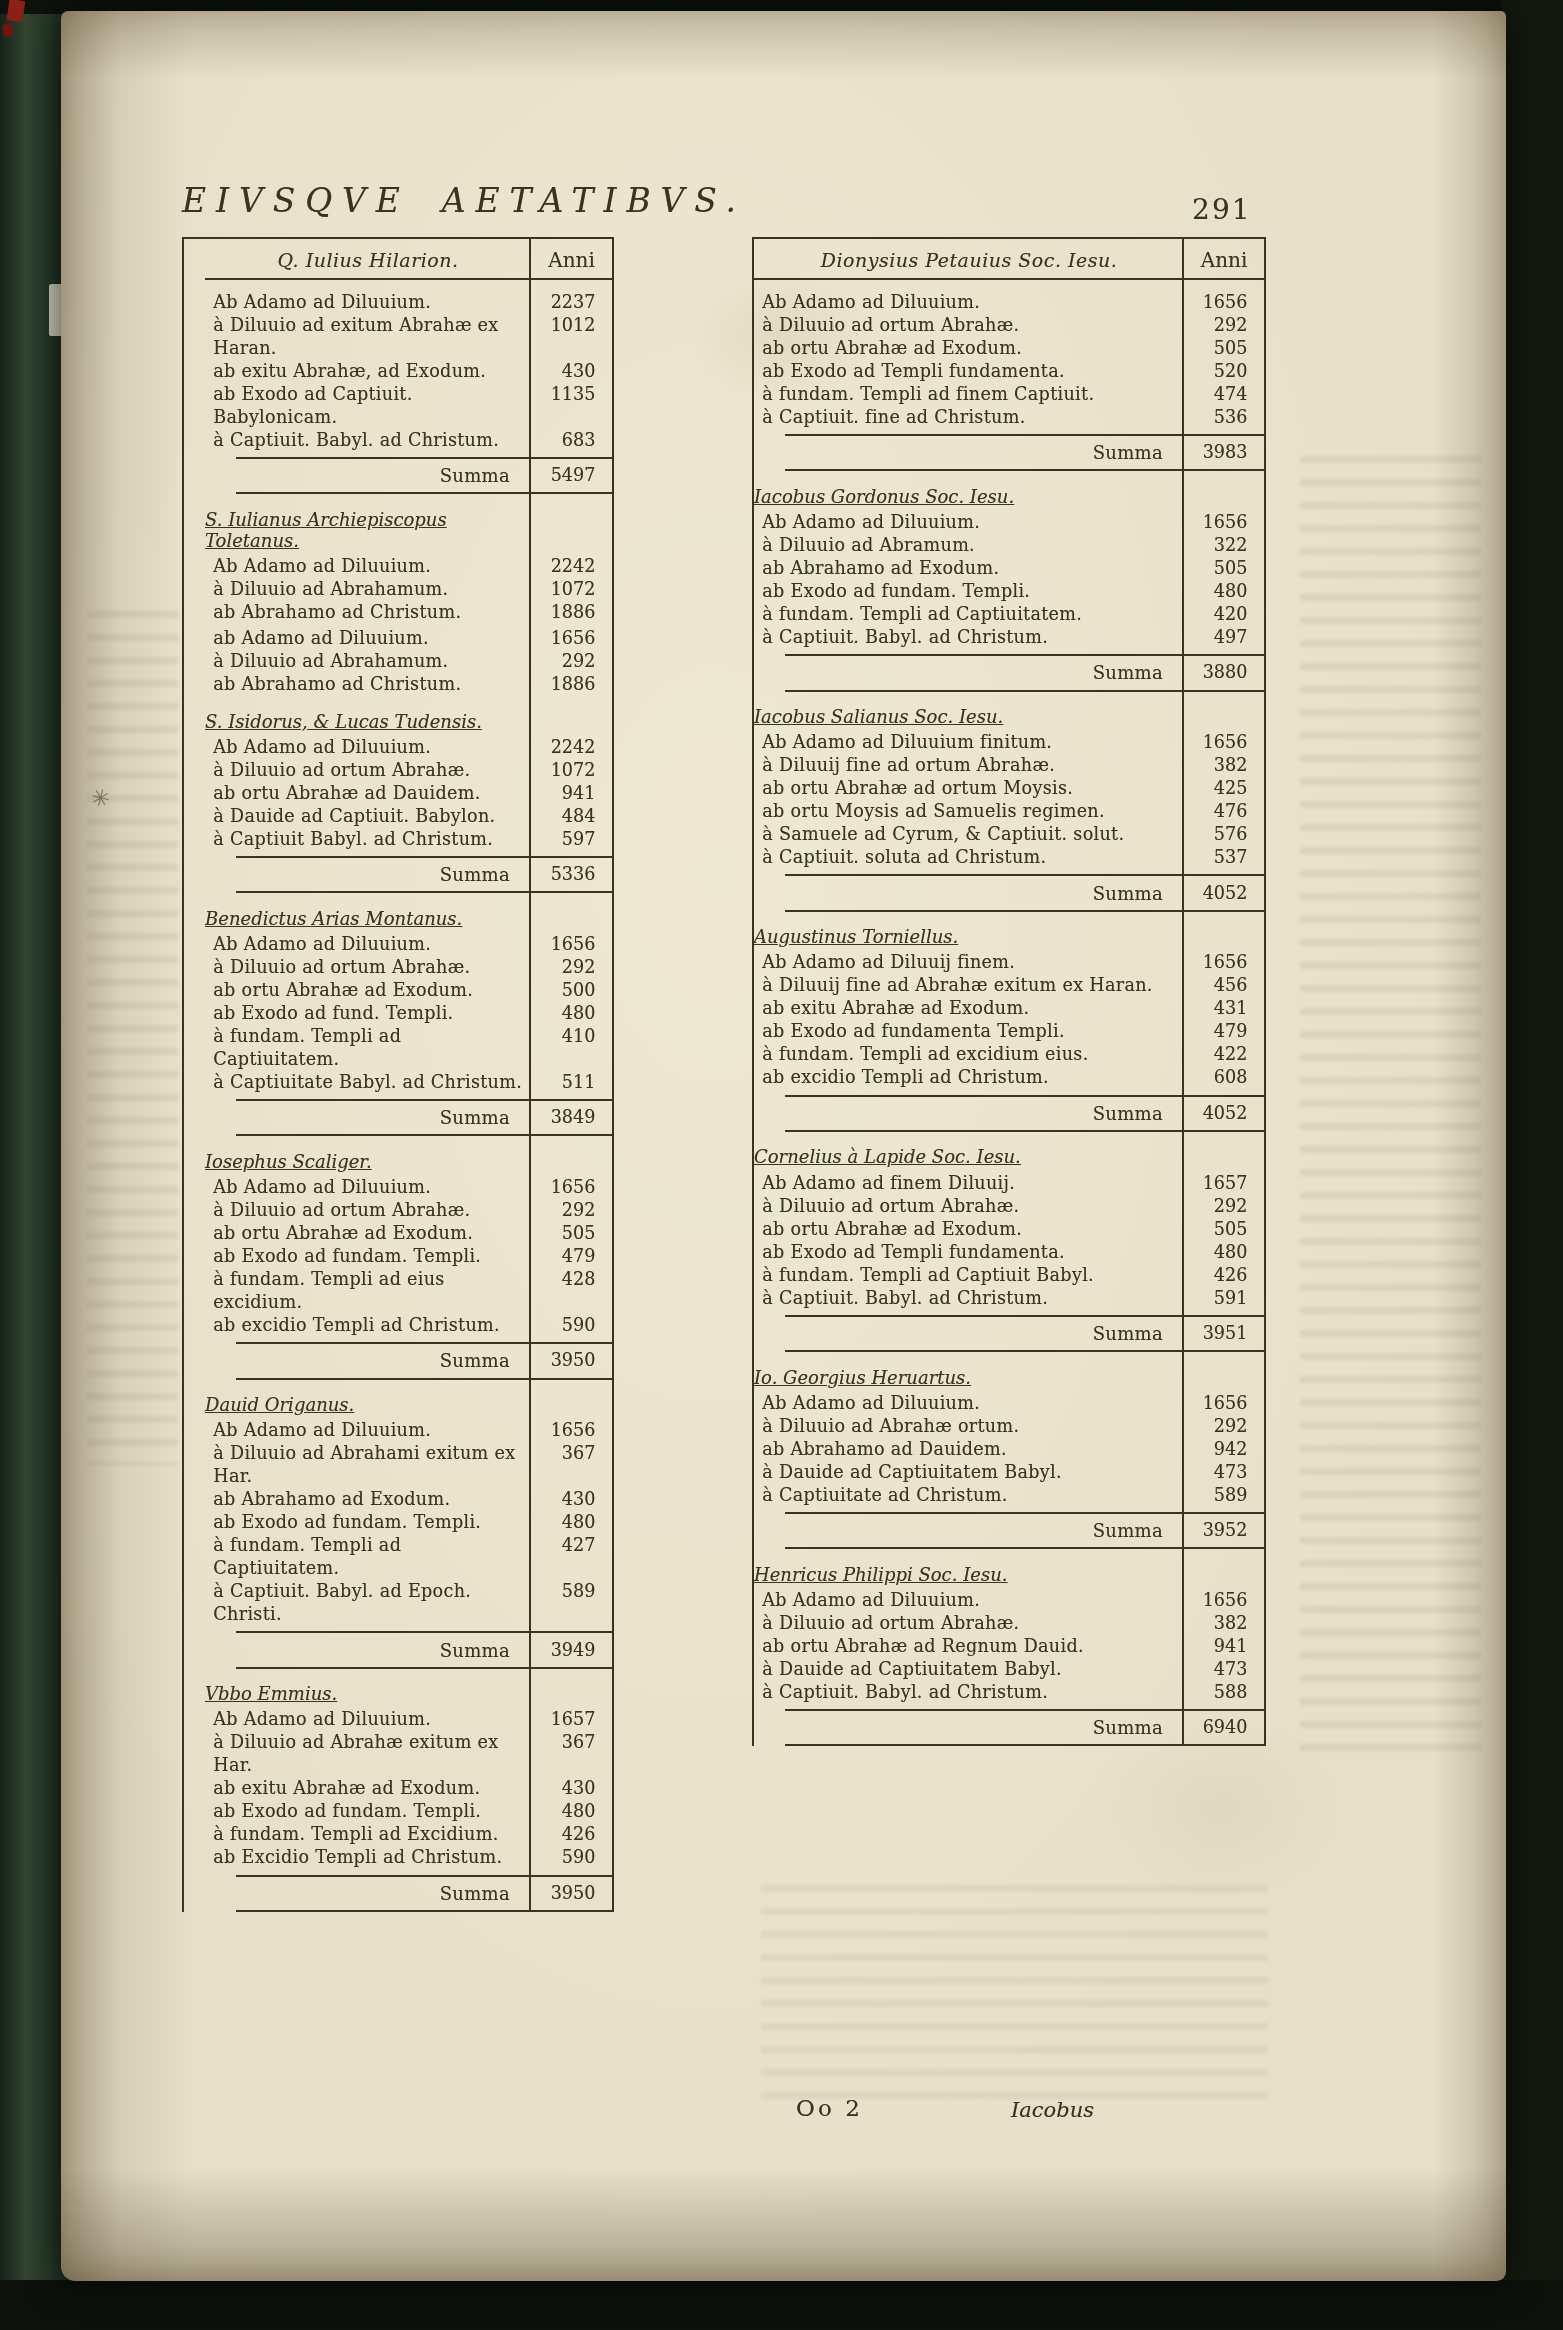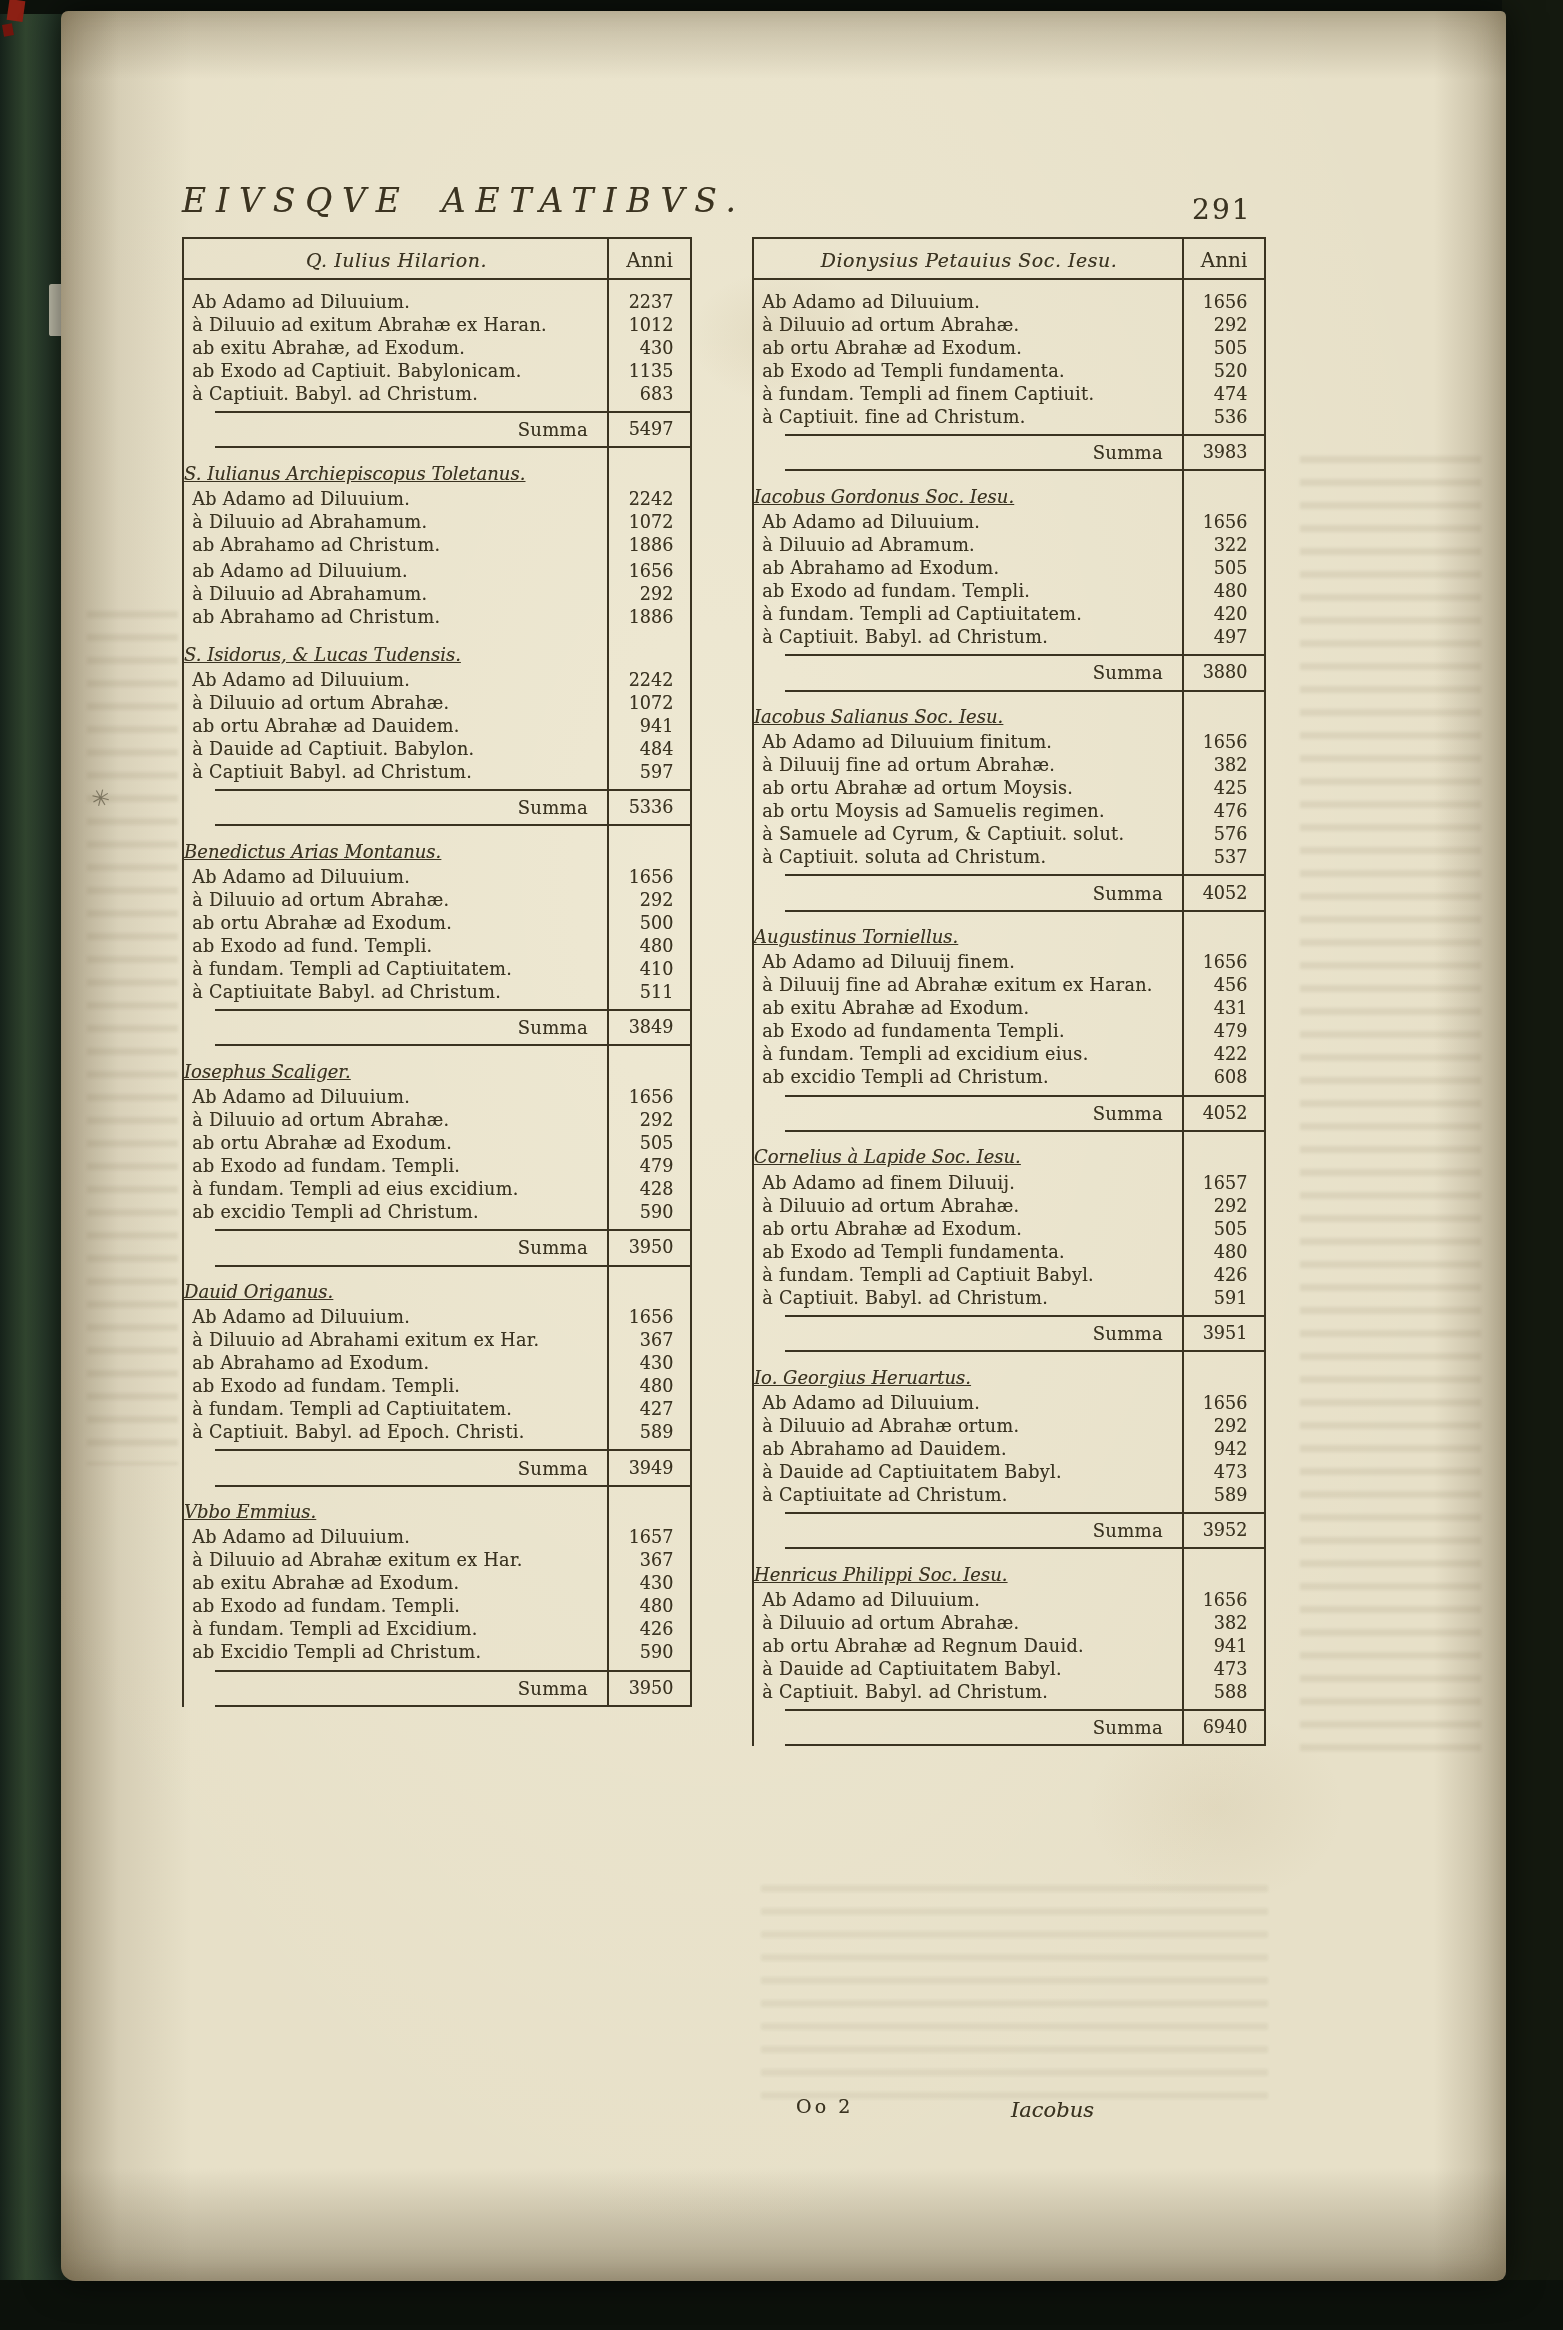--- a/index.html
+++ b/index.html
@@ -56,40 +56,40 @@
     letter-spacing:0.30em; word-spacing:0.35em; color:#3b3320;
   }
   .page-number { position:absolute; left:1192px; top:193px; font-size:28px; letter-spacing:2.1px; }
 
   .chron-table {
     position:absolute; top:237px;
     border-top:2.1px solid var(--ink);
     border-left:2.1px solid var(--ink);
     border-right:2.1px solid var(--ink);
   }
-  .chron-table.left  { left:182px;  width:510px;  --numw:81px; }
+  .chron-table.left  { left:182px;  width:432px;padding-left:21px;  --numw:81px; }
   .chron-table.right { left:752px; width:514px; --numw:80px; }
   .vdivider { position:absolute; top:0; bottom:0; right:var(--numw); width:2.1px; background:var(--ink); }
 
   .t-header { display:flex; align-items:center; padding:9.3px 0 6.2px; border-bottom:2.1px solid var(--ink); }
   .t-header .col-title { flex:1; text-align:center; font-style:italic; font-size:19px; letter-spacing:0.5px; }
   .t-header .anni { width:var(--numw); text-align:center; font-size:20px; }
 
   .sec { margin-top:14.5px; }
   .t-body > .sec:first-child { margin-top:10.4px; }
   .sec-title { width:calc(100% - var(--numw)); text-align:left; font-style:italic; font-size:18px; margin-bottom:4.1px;text-decoration:underline; }
   .part + .part { margin-top:3.1px; }
 
   .row { display:flex; line-height:23px; font-size:17.6px; }
   .row .lab { flex:1; padding-left:8.3px; letter-spacing:0.3px; }
   .row .val { width:var(--numw); text-align:right; padding-right:16.6px; }
   .row.summa { border-top:2.1px solid var(--ink); border-bottom:2.1px solid var(--ink); margin-top:5.2px; padding:5.2px 0;margin-left:31px; }
   .row.summa .lab { text-align:right; padding-right:21px; font-size:18px; }
 
-  .signature-mark { position:absolute; left:796px; top:2095px; font-size:19px; letter-spacing:3.1px; }
+  .signature-mark { position:absolute; left:796px; top:2095px; font-size:23px; letter-spacing:3.1px; }
   .catchword { position:absolute; left:1011px; top:2098px; font-size:21px; font-style:italic; }
 
   .ink-soft { text-shadow:0 0 0.5px rgba(58,51,33,0.45); }
 </style>
 </head>
 <body>
 
 <div class="book-edge"></div>
 <div class="backdrop-top"></div>
 <div class="backdrop-right"></div>

